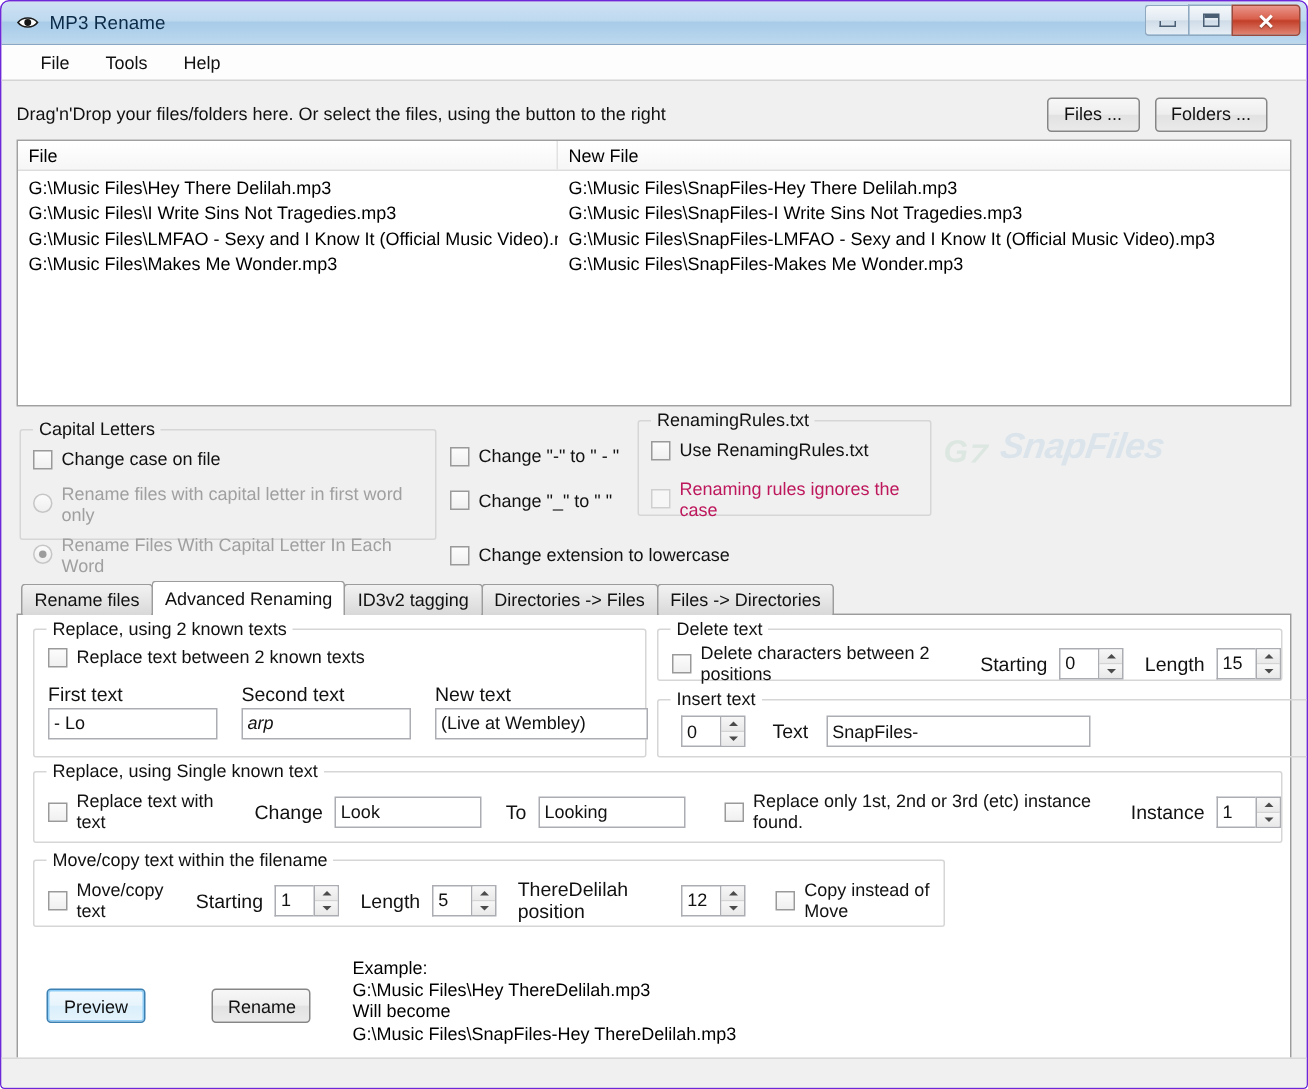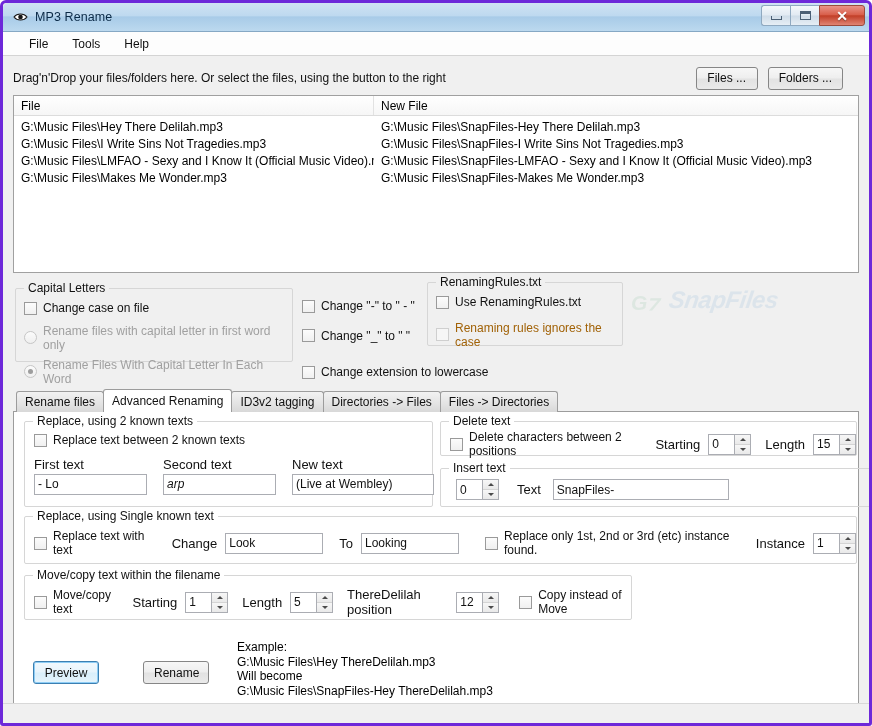--- a/index.html
+++ b/index.html
@@ -9,21 +9,21 @@
     overflow: hidden;
     background: #ffffff;
     font-family: "Liberation Sans", sans-serif;
     font-size: 12px;
     color: #000;
   }
   .window {
     position: relative;
     width: 872px; height: 726px;
     background: #f0f0f0;
-    border: 3px solid #6d28d9;
+    border: 1px solid #6d28d9;
     border-radius: 6px 6px 3px 3px;
     overflow: hidden;
   }
 
   
   .titlebar {
     position: relative;
     height: 29px;
     background: linear-gradient(to bottom, #cfe2f3 0%, #bed9ef 45%, #a8cbe8 50%, #bcd9ef 100%);
     border-bottom: 1px solid #86a8c4;
@@ -153,21 +153,21 @@
     background: linear-gradient(to bottom,#fcfcfc 0%,#f0f0f0 100%);
     display: inline-block; position: relative; flex: none;
   }
   .box.checked::after {
     content: "";
     position: absolute; left: 3px; top: 0px;
     width: 4px; height: 8px;
     border: solid #2a6496; border-width: 0 2px 2px 0;
     transform: rotate(42deg);
   }
-  .cb.dim { color: #a16207; }
+  .cb.dim { color: #be185d; }
   .cb.dim .box { border-color: #cfcfcf; background: #f6f6f6; }
   .rd {
     display: inline-flex; align-items: center; gap: 6px;
     font-size: 12px; color: #a0a0a0; cursor: default;
   }
   .radio {
     width: 13px; height: 13px; border-radius: 50%;
     border: 1px solid #c6c6c6;
     background: linear-gradient(to bottom,#fbfbfb 0%,#efefef 100%);
     display: inline-block; position: relative; flex: none;

